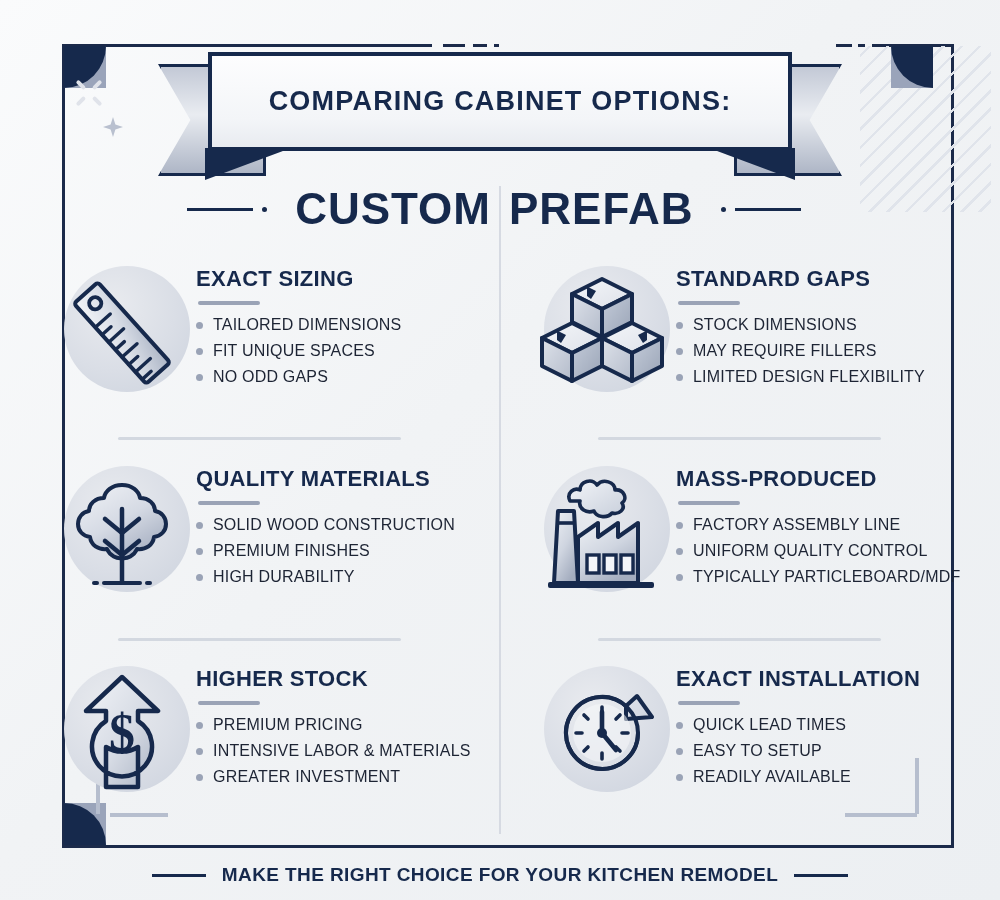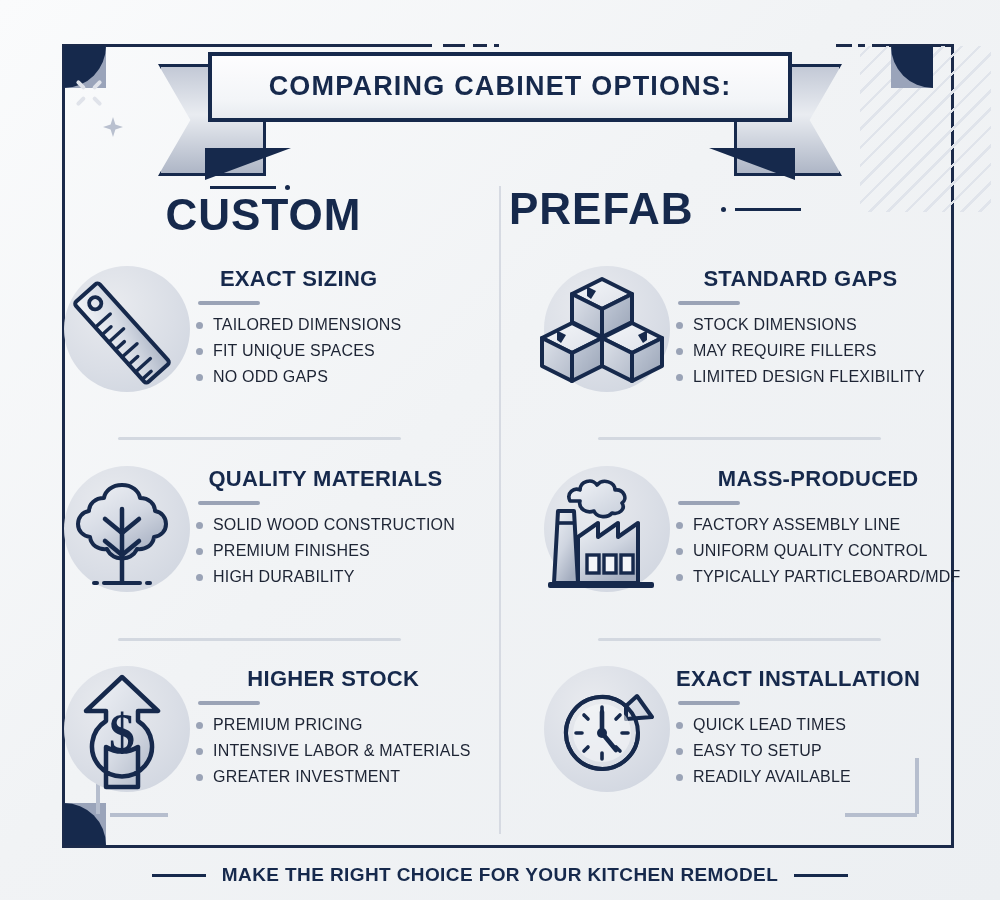--- a/index.html
+++ b/index.html
@@ -73,41 +73,41 @@
     border: 3px solid #16294c;
   }
   .tail-left  { left: 158px; clip-path: polygon(0% 0%, 100% 0%, 100% 100%, 0% 100%, 30% 50%); }
   .tail-right { left: 734px; clip-path: polygon(0% 0%, 100% 0%, 70% 50%, 100% 100%, 0% 100%); }
   .tail-fold {
     position: absolute; top: 126px; width: 86px; height: 32px; background: #16294c;
   }
   .fold-left  { left: 205px; clip-path: polygon(0% 0%, 100% 0%, 0% 100%); }
   .fold-right { left: 709px; clip-path: polygon(0% 0%, 100% 0%, 100% 100%); }
   .ribbon-box {
-    position: absolute; left: 208px; top: 30px; width: 584px; height: 70px;
+    position: absolute; left: 208px; top: 30px; width: 584px; height: 99px;
     background: linear-gradient(180deg,#fdfdfe 0%, #f3f5f8 70%, #e8ebf0 100%);
     border: 4px solid #16294c;
     display: flex; flex-direction: column;
     align-items: center; justify-content: center;
   }
   .ribbon-line1 {
     font-size: 27px; font-weight: bold; color: #16294c;
     letter-spacing: 1.2px; line-height: 1.1;
   }
   .ribbon-line2 {
     font-size: 40px; font-weight: bold; color: #16294c;
     letter-spacing: 0.5px; line-height: 1.05; margin-top: 2px;
   }
 
   
   .col-head {
     position: absolute; top: 178px; height: 62px;
     display: flex; align-items: center;
   }
-  .col-head.left  { left: 36px;  width: 455px; justify-content: flex-end; flex-direction: column; }
+  .col-head.left  { left: 36px;  width: 455px; justify-content: flex-end; }
   .col-head.right { left: 509px; width: 455px; justify-content: flex-start; }
   .col-title {
     font-size: 44px; font-weight: bold; color: #16294c; letter-spacing: 1px;
   }
   .head-rule { display: flex; align-items: center; gap: 9px; }
   .head-rule .bar { width: 66px; height: 3px; background: #16294c; }
   .head-rule .dot { width: 5px; height: 5px; border-radius: 50%; background: #16294c; }
   .col-head.left .head-rule { margin-right: 28px; }
   .col-head.right .head-rule { margin-left: 28px; }
 
@@ -128,21 +128,21 @@
   .icon-cell {
     width: 148px; min-width: 148px; height: 150px;
     position: relative; display: flex; align-items: center; justify-content: center;
   }
   .icon-disc {
     position: absolute; left: 16px; top: 8px; width: 126px; height: 126px;
     border-radius: 50%;
     background: radial-gradient(circle at 38% 32%, #e9ebef 0%, #dadee6 55%, #ccd2dd 100%);
   }
   .icon-svg { position: relative; width: 124px; height: 124px; }
-  .text-cell { padding-top: 8px; text-align: center; }
+  .text-cell { padding-top: 8px; }
   .sec-title {
     font-size: 22px; font-weight: bold; color: #16294c; letter-spacing: 0.3px;
   }
   .title-rule { width: 62px; height: 4px; background: #9aa3b6; margin: 9px 0 11px 2px; border-radius: 2px; }
   .blist { list-style: none; }
   .blist li {
     display: flex; align-items: flex-start; gap: 10px;
     font-size: 16px; color: #1d2434; letter-spacing: 0.2px;
     margin-bottom: 8px;
   }

